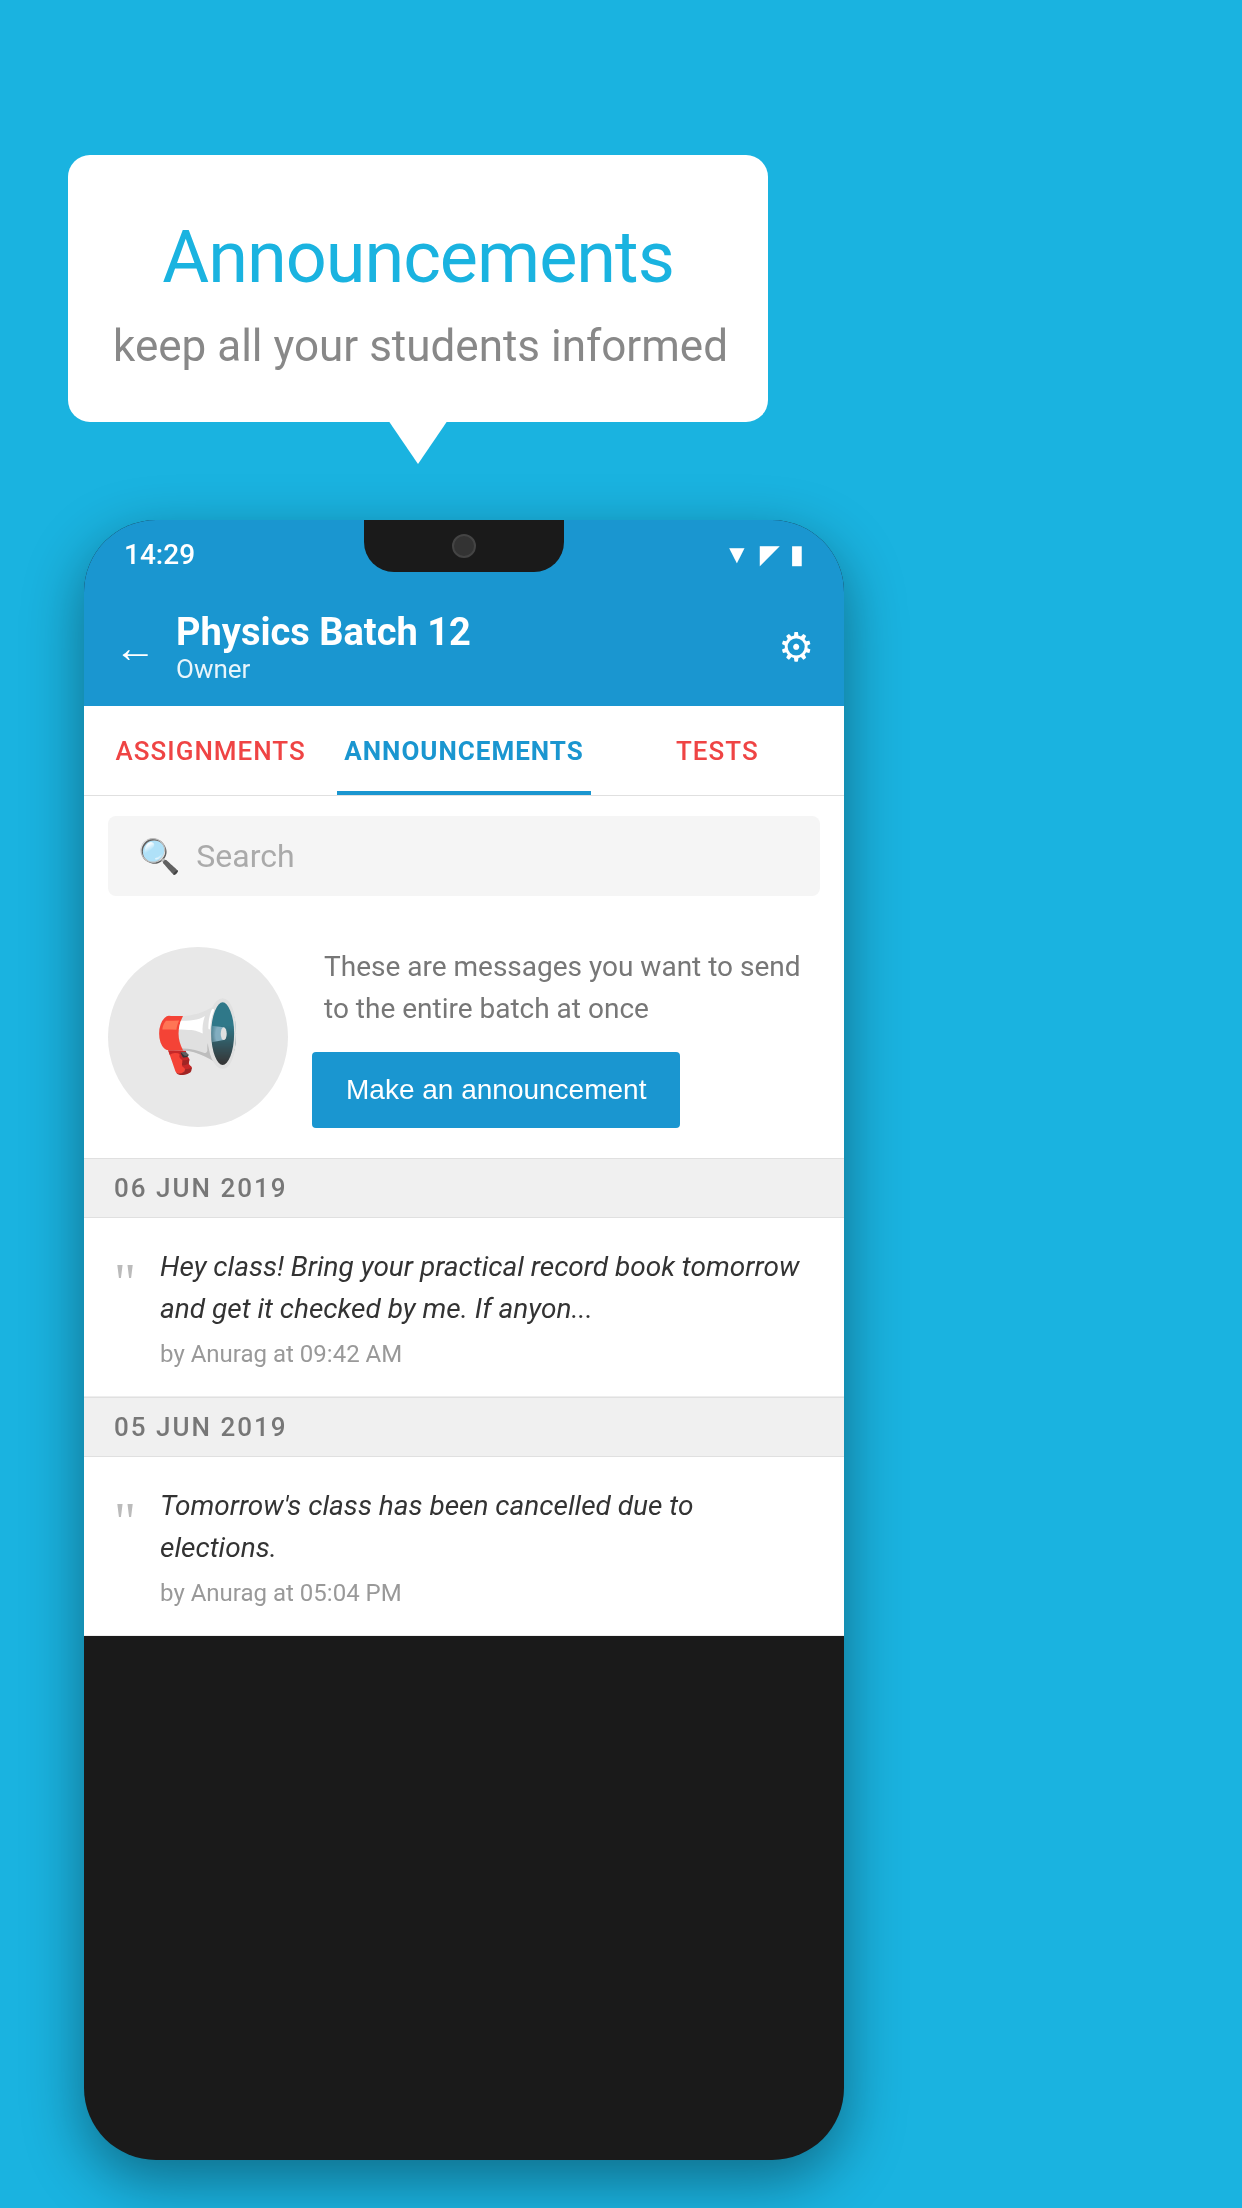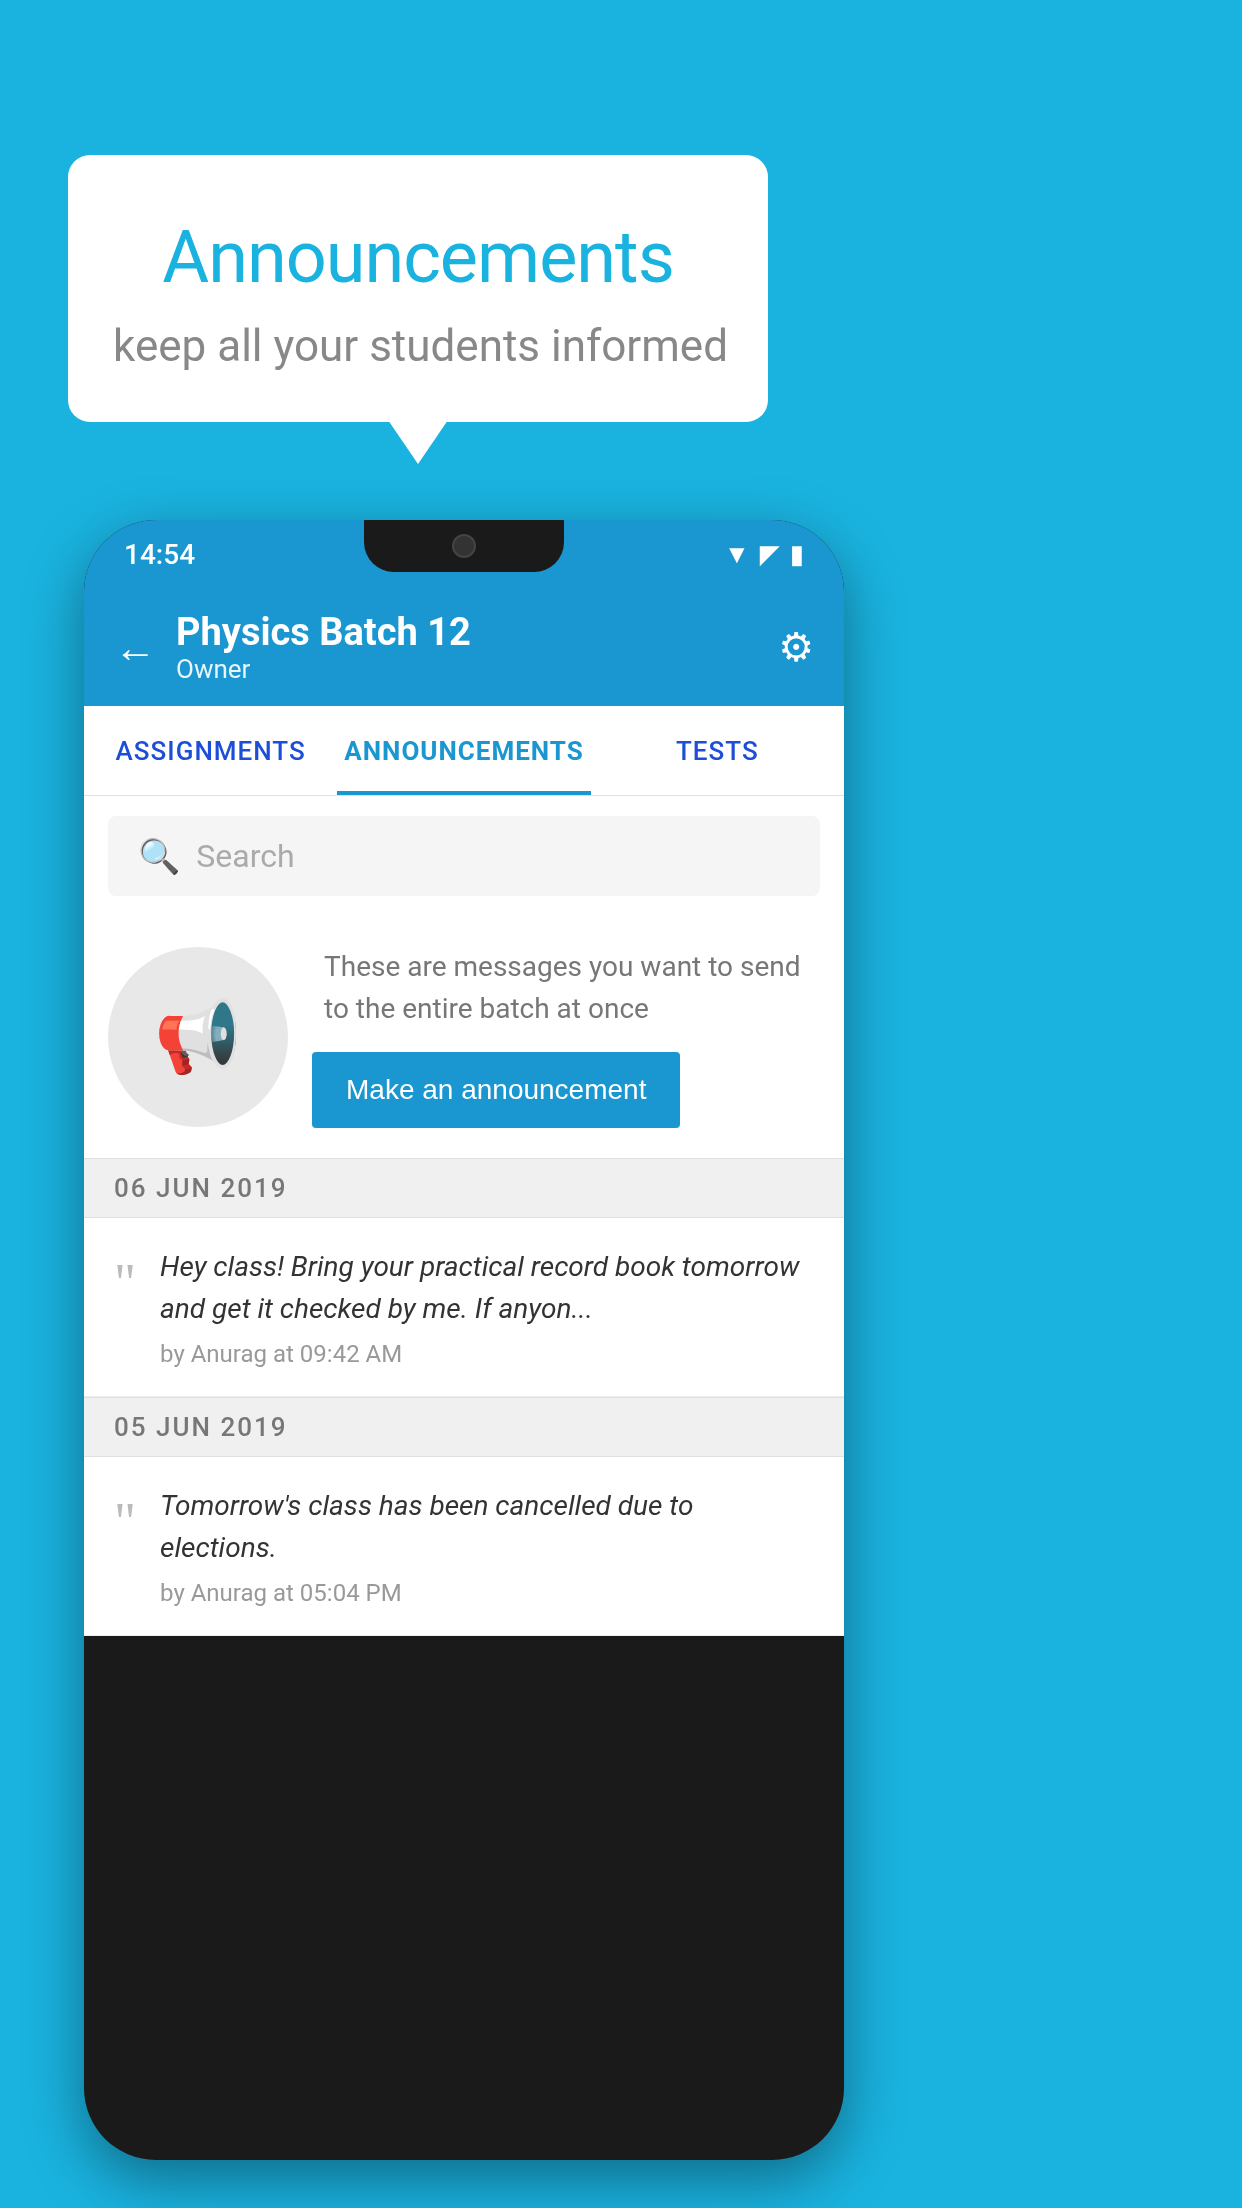--- a/index.html
+++ b/index.html
@@ -176,21 +176,21 @@
       height: 90px;
       align-items: center;
       border-bottom: 1px solid #e0e0e0;
     }
 
     .tab-item {
       flex: 1;
       text-align: center;
       font-size: 26px;
       font-weight: 500;
-      color: #1d4ed8;
+      color: #ef4444;
       height: 100%;
       display: flex;
       align-items: center;
       justify-content: center;
       cursor: pointer;
       letter-spacing: 1px;
       position: relative;
     }
 
     .tab-item.active {
@@ -346,21 +346,21 @@
 </div>
 
 <div class="phone-container">
   <div class="phone-frame">
 
     <div class="phone-notch">
       <div class="phone-camera"></div>
     </div>
 
     <div class="status-bar">
-      <span class="status-time">14:54</span>
+      <span class="status-time">14:29</span>
       <div class="status-icons">
         <span class="wifi-icon">▼</span>
         <span class="signal-icon">◤</span>
         <span class="battery-icon">▮</span>
       </div>
     </div>
 
     <div class="app-bar">
       <span class="back-arrow">←</span>
       <div class="app-bar-title-container">

